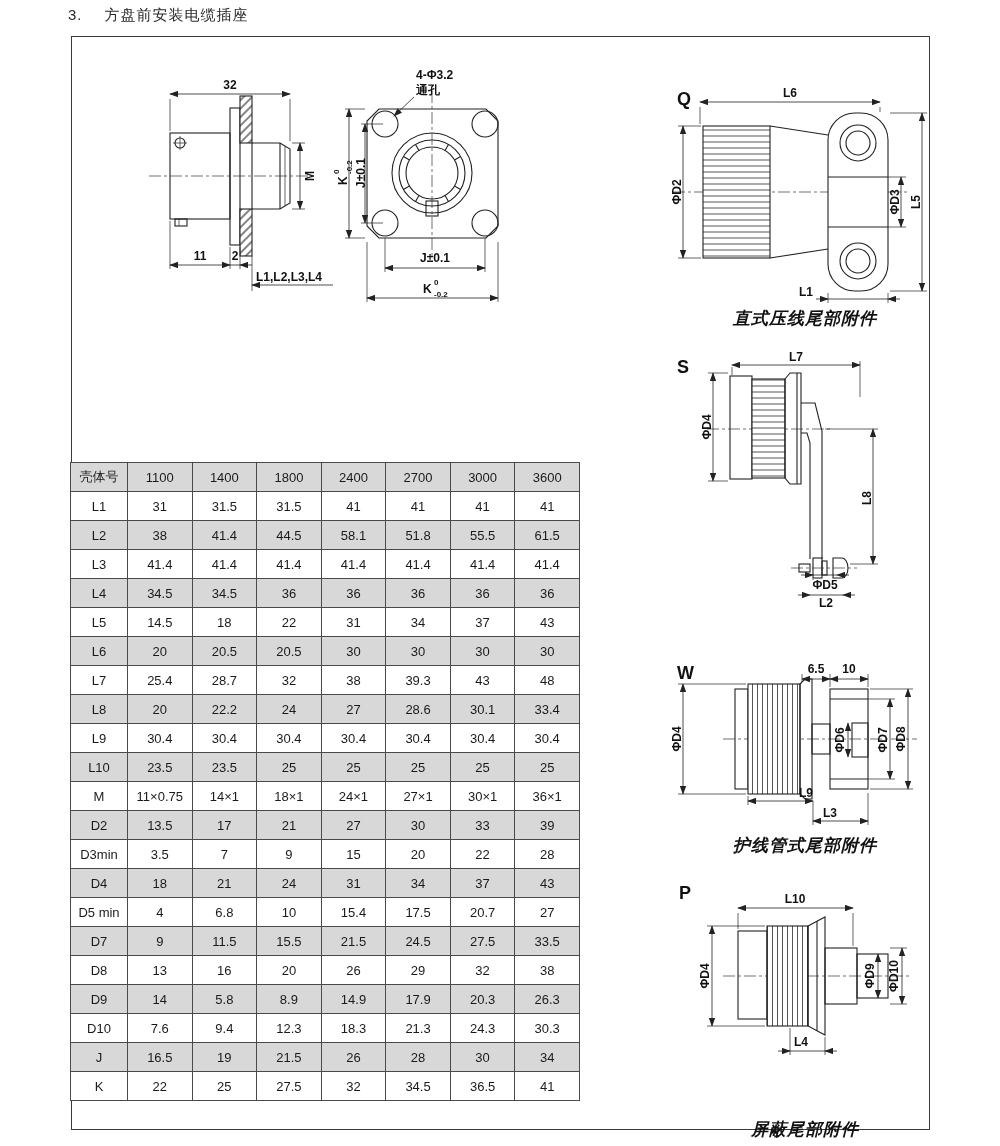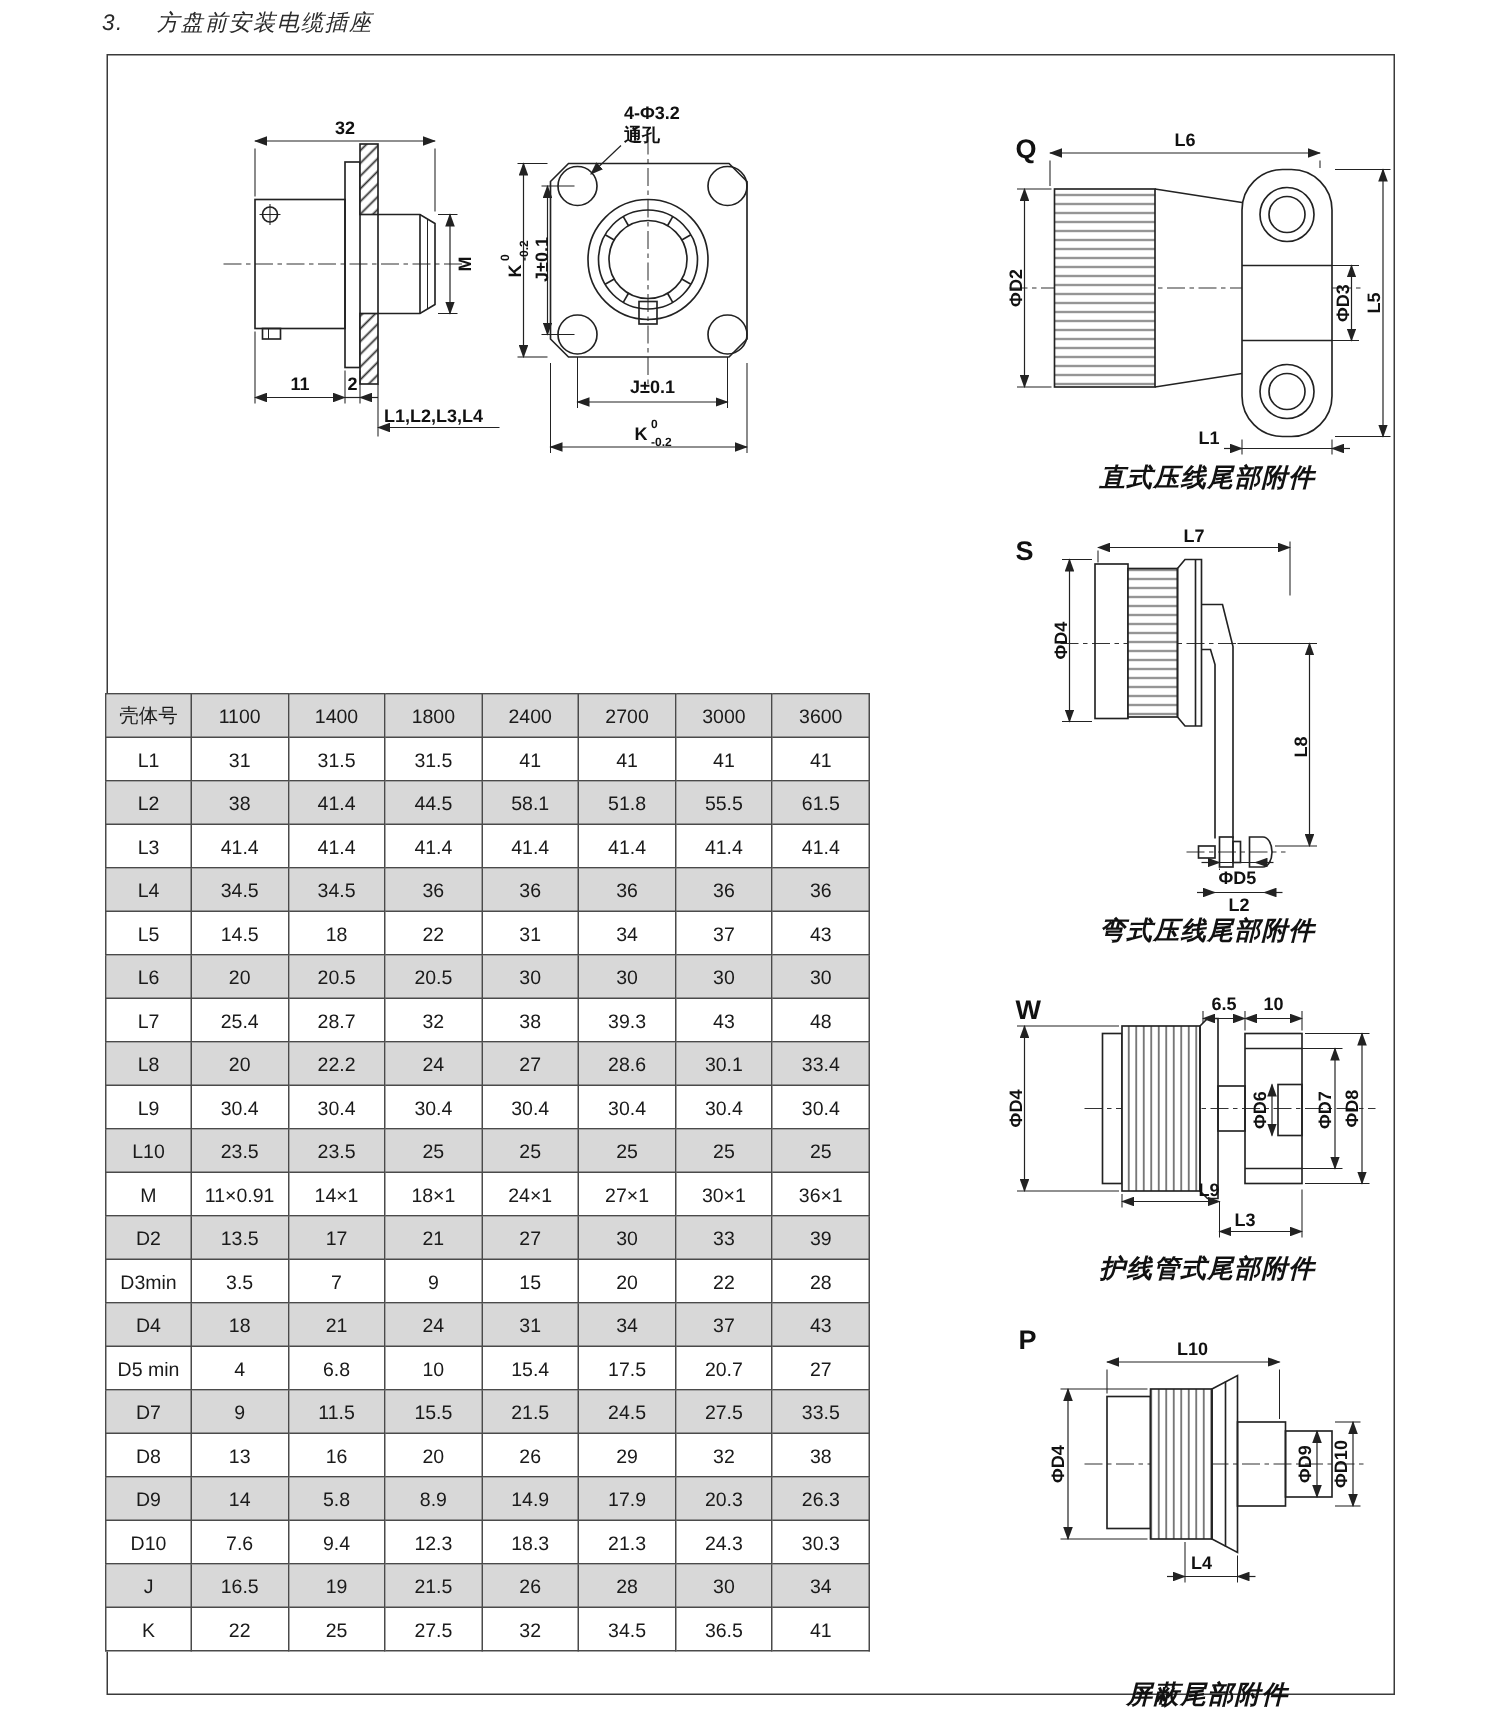--- a/index.html
+++ b/index.html
@@ -1,18 +1,18 @@
 <!DOCTYPE html>
 <html><head>
 <meta charset="utf-8">
 <style>
   html,body{margin:0;padding:0;background:#fff;}
   .page{position:relative;width:1000px;height:1146px;background:#fff;overflow:hidden;
         font-family:"Liberation Sans","DejaVu Sans",sans-serif;color:#1a1a1a;}
-  .doc-title{position:absolute;left:68px;top:6px;font-size:15px;color:#2a2a2a;letter-spacing:1px;font-style:italic;}
+  .doc-title{position:absolute;left:68px;top:6px;font-size:15px;color:#2a2a2a;letter-spacing:1px;}
   .doc-title .num{margin-right:22px;}
   .frame{position:absolute;left:71px;top:36px;width:857px;height:1092px;border:1.5px solid #3a3a3a;}
   .frame svg{position:absolute;overflow:visible;}
   svg text{font-family:"Liberation Sans","DejaVu Sans",sans-serif;fill:#111;}
   .dimtxt{font-size:12px;font-weight:bold;}
   .dimtxt-s{font-size:8px;font-weight:bold;}
   .bigletter{font-size:18px;font-weight:bold;}
   .geo{stroke:#222;stroke-width:1.1;fill:none;}
   .geo-f{stroke:#222;stroke-width:1.1;fill:#fff;}
   .dim{stroke:#222;stroke-width:0.8;fill:none;}
@@ -234,21 +234,20 @@
       <line class="dim" x1="136" y1="222" x2="148" y2="222" marker-end="url(#mE)"></line>
       <line class="dim" x1="148" y1="222" x2="172" y2="222"></line>
       <line class="dim" x1="184" y1="222" x2="172" y2="222" marker-end="url(#mE)"></line>
       <text class="dimtxt" x="160" y="236" text-anchor="middle">ΦD5</text>
 
       <line class="dim" x1="133" y1="242" x2="145" y2="242" marker-end="url(#mE)"></line>
       <line class="dim" x1="145" y1="242" x2="178" y2="242"></line>
       <line class="dim" x1="190" y1="242" x2="178" y2="242" marker-end="url(#mE)"></line>
       <text class="dimtxt" x="161" y="254" text-anchor="middle">L2</text>
     </svg>
-    <div class="caption" style="left:593px;top:572px">弯式压线尾部附件</div>
 
     <svg style="left:593px;top:620px" width="280" height="175" viewBox="0 0 280 175">
       <text class="bigletter" x="12" y="22">W</text>
       <line class="cl" x1="58" y1="82" x2="252" y2="82"></line>
       <rect class="geo" x="70" y="32" width="13" height="100"></rect>
       <rect x="83" y="27" width="52" height="110" fill="url(#knV)" stroke="#222" stroke-width="1.1"></rect>
       <polygon class="geo" points="135,27 140,22 147,22 147,142 140,142 135,137"></polygon>
       <rect class="geo" x="147" y="67" width="18" height="30"></rect>
       <rect class="geo" x="165" y="32" width="38" height="100"></rect>
       <line class="geo" x1="165" y1="42" x2="203" y2="42"></line>
@@ -437,21 +436,21 @@
             <td>23.5</td>
             <td>23.5</td>
             <td>25</td>
             <td>25</td>
             <td>25</td>
             <td>25</td>
             <td>25</td>
           </tr>
           <tr>
             <td>M</td>
-            <td>11×0.91</td>
+            <td>11×0.75</td>
             <td>14×1</td>
             <td>18×1</td>
             <td>24×1</td>
             <td>27×1</td>
             <td>30×1</td>
             <td>36×1</td>
           </tr>
           <tr>
             <td>D2</td>
             <td>13.5</td>

